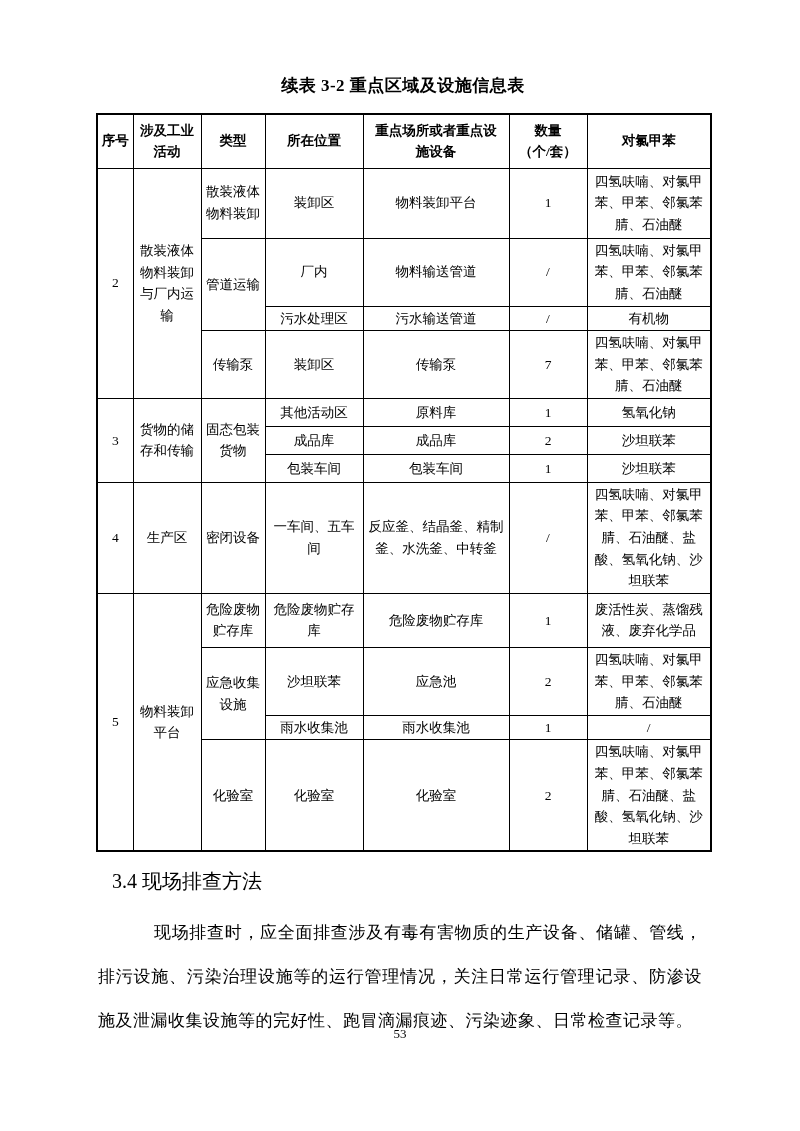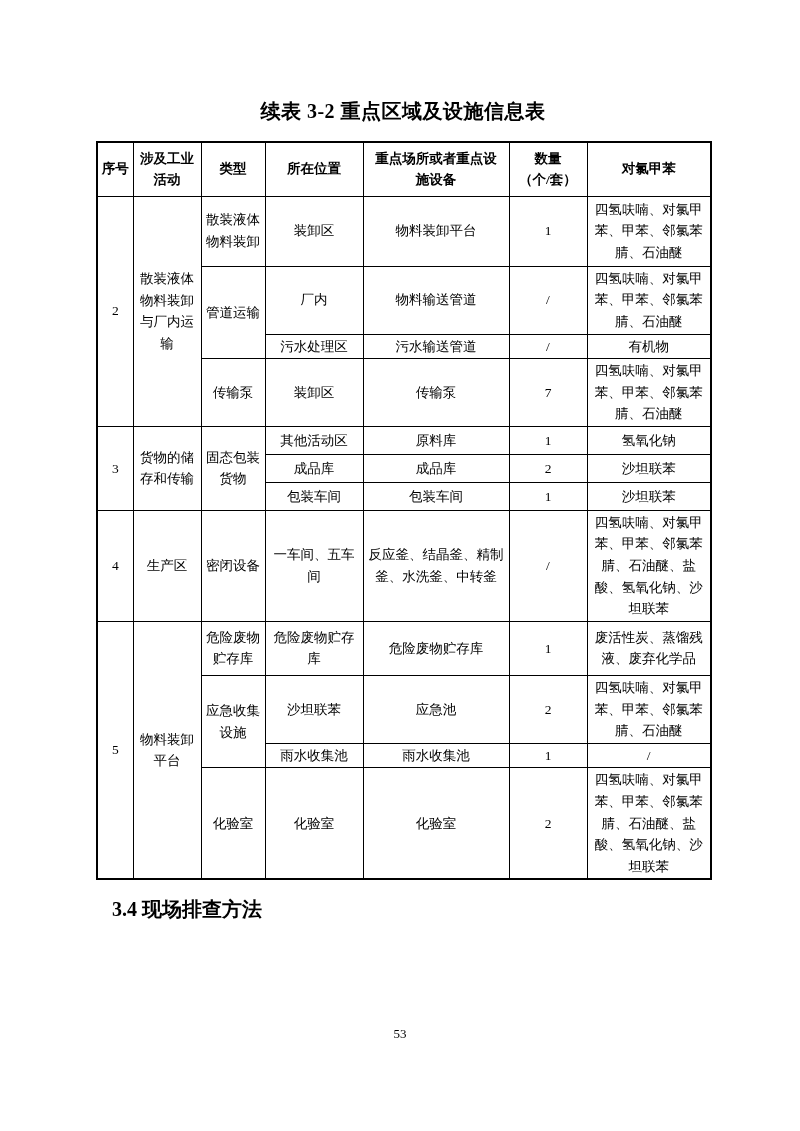--- a/index.html
+++ b/index.html
@@ -9,25 +9,25 @@
     width: 800px;
     height: 1131px;
     margin: 0 auto;
     background: #ffffff;
     color: #000000;
     font-family: "Liberation Serif", "DejaVu Serif", serif;
     overflow: hidden;
   }
   .table-title {
     margin: 0;
-    padding-top: 98px;
+    padding-top: 74px;
     margin-left: 96px;
     width: 614px;
     text-align: center;
-    font-size: 20px;
+    font-size: 17px;
     font-weight: bold;
     letter-spacing: 0.5px;
   }
   table.facilities {
     border-collapse: collapse;
     table-layout: fixed;
     margin-left: 96px;
     margin-top: 16px;
     width: 614px;
     border: 2px solid #000;
@@ -45,21 +45,21 @@
   }
   table.facilities th {
     font-weight: bold;
     white-space: pre-line;
   }
   .section-heading {
     margin: 16px;
     margin-top: 16px;
     margin-left: 112px;
     font-size: 20px;
-    font-weight: bold;
+    font-weight: normal;
   }
   .body-paragraph {
     margin: 0;
     margin-top: 14px;
     margin-left: 98px;
     margin-right: 98px;
     font-size: 17px;
     line-height: 44px;
     text-align: justify;
     text-indent: 56px;
@@ -192,16 +192,17 @@
         <td>化验室</td>
         <td>化验室</td>
         <td>2</td>
         <td>四氢呋喃、对氯甲苯、甲苯、邻氯苯腈、石油醚、盐酸、氢氧化钠、沙坦联苯</td>
       </tr>
     </tbody>
   </table>
 
   <h2 class="section-heading">3.4 现场排查方法</h2>
 
+  <p class="body-paragraph">现场排查时，应全面排查涉及有毒有害物质的生产设备、储罐、管线，排污设施、污染治理设施等的运行管理情况，关注日常运行管理记录、防渗设施及泄漏收集设施等的完好性、跑冒滴漏痕迹、污染迹象、日常检查记录等。</p>
 
   <div class="page-number">53</div>
 
 </div>
 
 </body></html>

